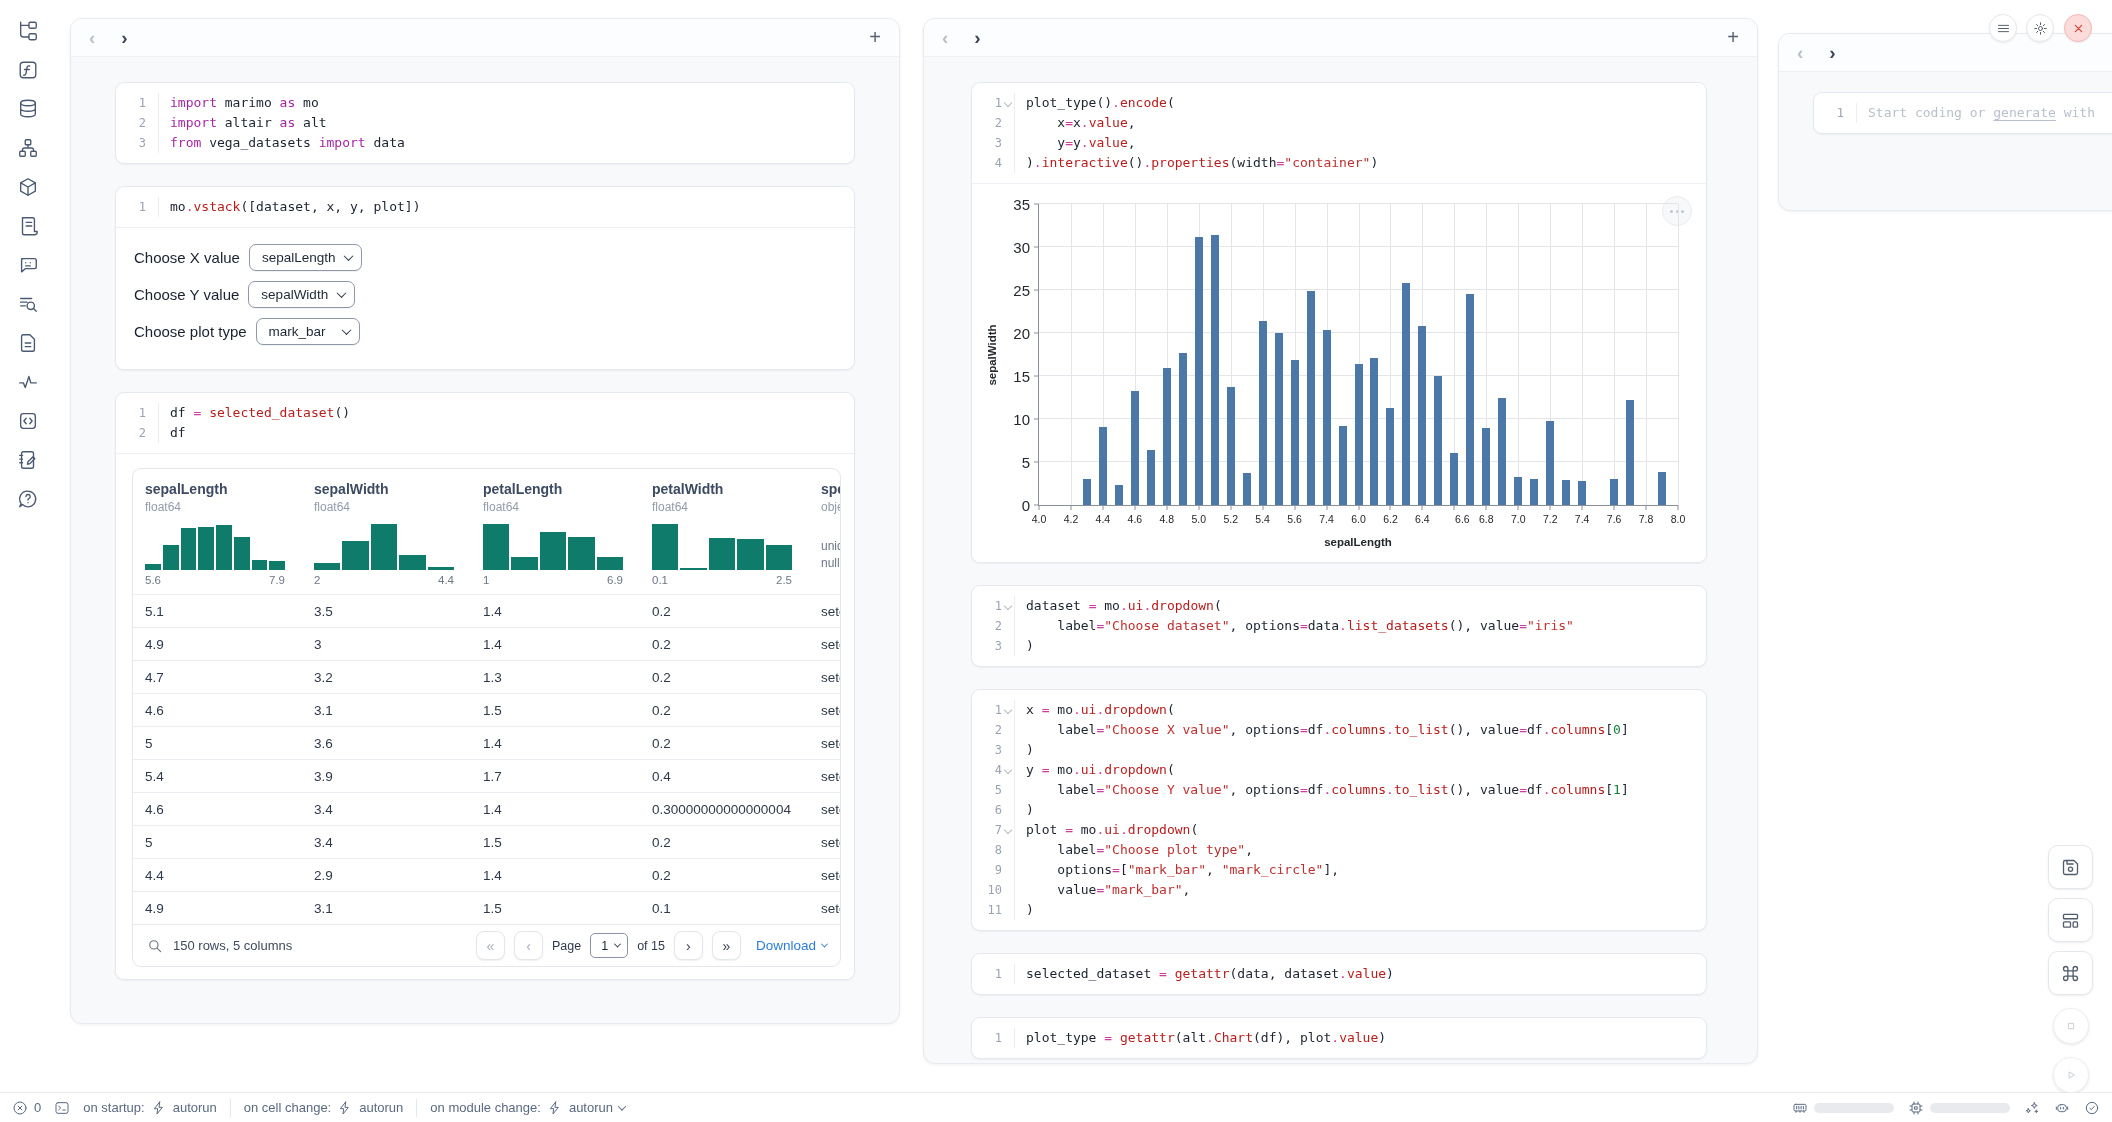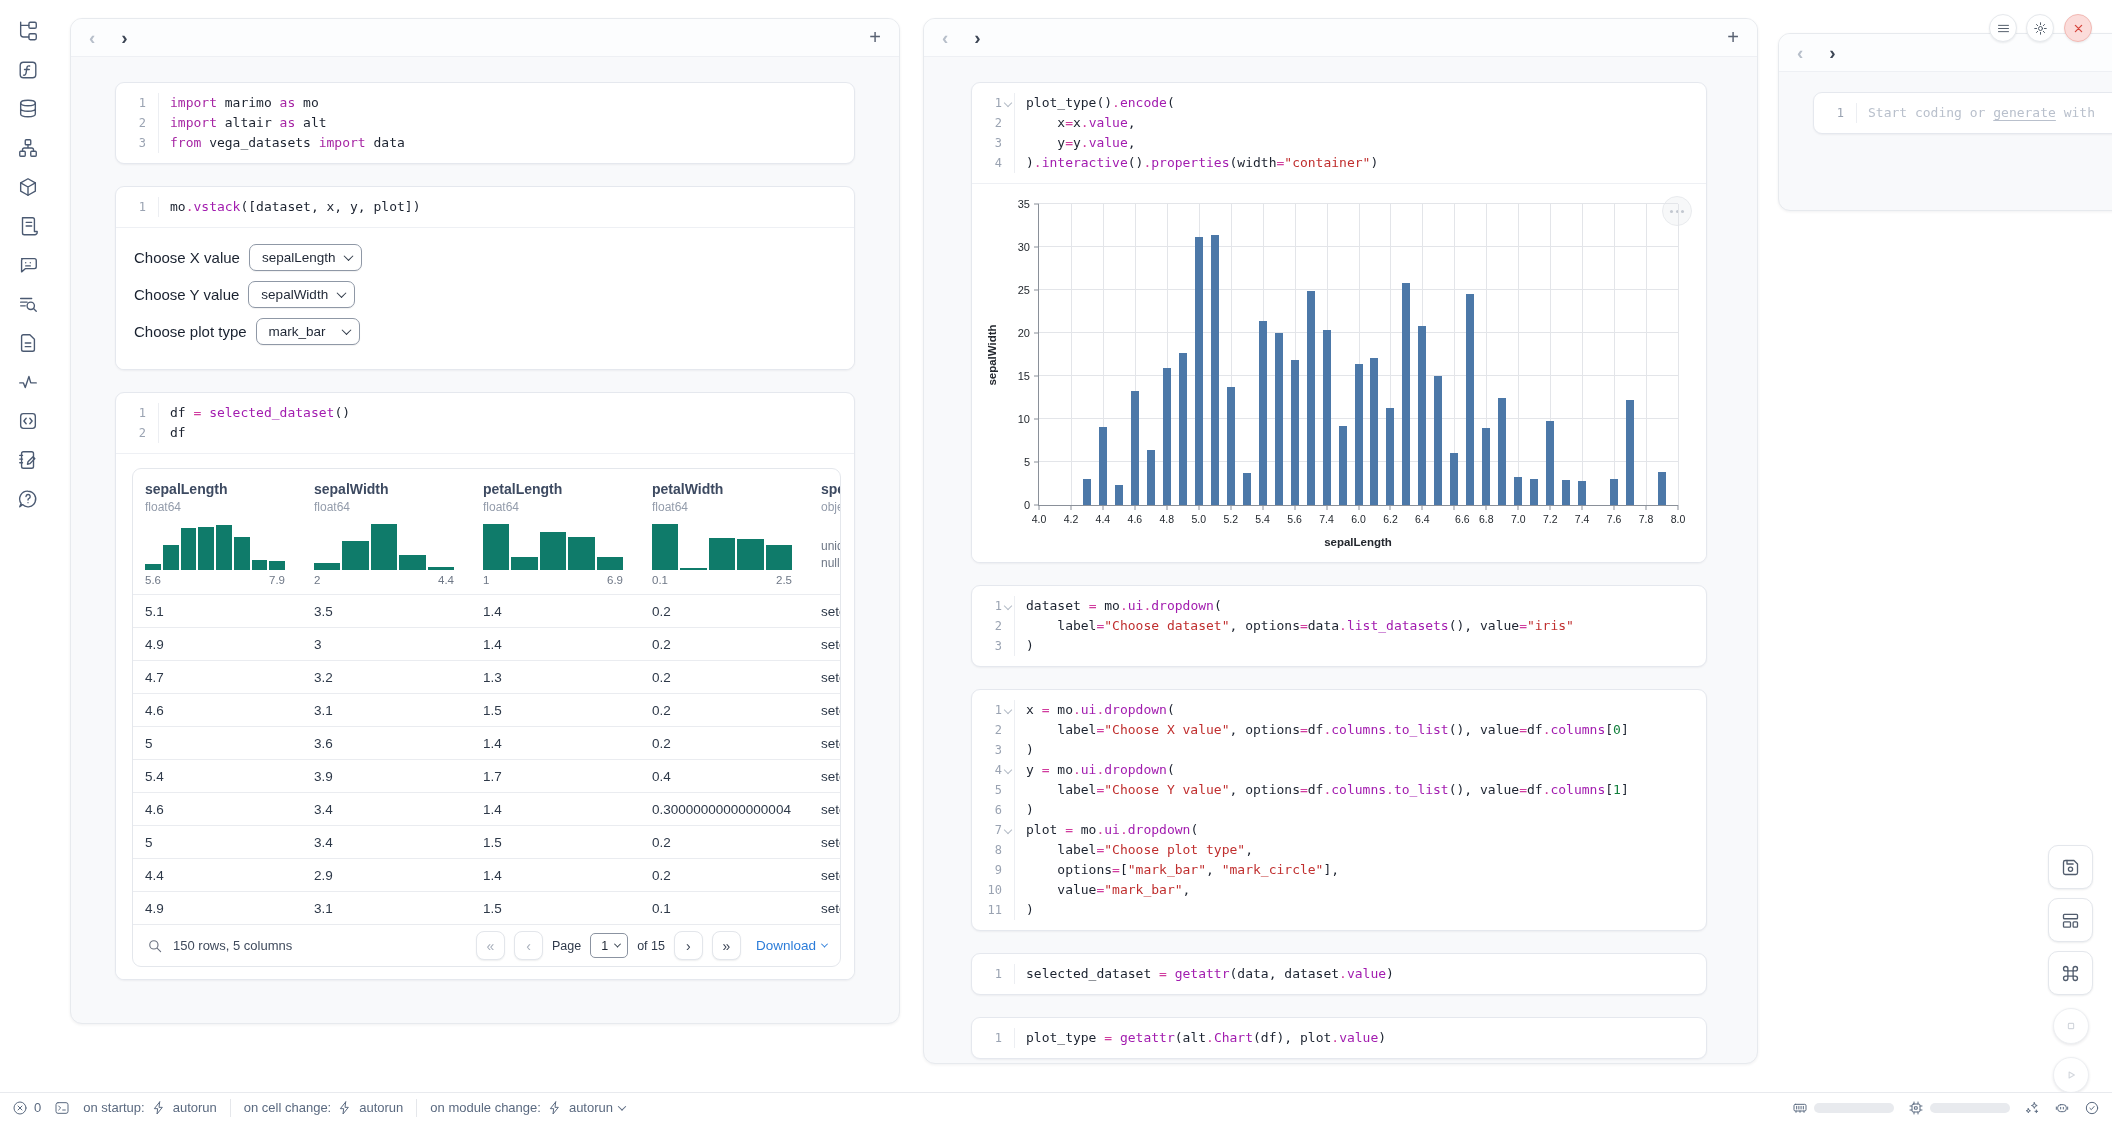--- a/index.html
+++ b/index.html
@@ -35,21 +35,21 @@
   .cell { background:#fff; border:1px solid #e5e8ee; border-radius:9px;
     box-shadow:0 1px 2px rgba(16,24,40,.05); margin-bottom:22px; overflow:hidden; }
   .code { padding:10px 12px 10px 0; font-family:"DejaVu Sans Mono", monospace;
     font-size:13px; line-height:20px; cursor:text; }
   .cl { display:flex; }
   .g { width:30px; flex:none; text-align:right; color:#9aa3b2; font-size:12px; }
   .fold { width:12px; flex:none; position:relative; }
   .fold.on::after { content:""; position:absolute; left:3px; top:7px; width:5px; height:5px;
     border-left:1.3px solid #b4bcc7; border-bottom:1.3px solid #b4bcc7; transform:rotate(-45deg); }
   .ct { border-left:1px solid #eceef2; padding-left:11px; white-space:pre; flex:1; }
-  .tk-k { color:#a626a4; } .tk-f { color:#a21caf; } .tk-s { color:#c02f2f; }
+  .tk-k { color:#a626a4; } .tk-f { color:#b91c1c; } .tk-s { color:#c02f2f; }
   .tk-o { color:#d03c9e; } .tk-n { color:#11803c; } .tk-t { color:#1c2330; }
   .output { border-top:1px solid #eef0f4; background:#fff; }
 
   
   .ctl-out { padding:16px 18px 14px 18px; }
   .ctl-row { display:flex; align-items:center; margin-bottom:10px; height:27px; }
   .ctl-label { font-size:15px; color:#1a2230; margin-right:9px; }
   .ctl-select { display:flex; align-items:center; height:27px; min-width:104px; padding:0 9px 0 12px;
     background:#fff; border:1px solid #8f98a6; border-radius:7px; box-shadow:0 1px 1px rgba(0,0,0,.06);
     font-size:13.5px; color:#1f2735; cursor:pointer; gap:10px; }
@@ -91,21 +91,21 @@
   .chart-area { position:relative; margin-left:56px; margin-top:4px; width:640px; height:302px; }
   .plot { position:absolute; inset:0; border-left:1px solid #8a9099; border-bottom:1px solid #8a9099; }
   .gv { position:absolute; top:0; bottom:0; width:1px; background:#e3e5e9; }
   .gh { position:absolute; left:0; right:0; height:1px; background:#e3e5e9; }
   .vbar { position:absolute; bottom:0; width:8px; background:#4c78a8; transform:translateX(-50%); }
   .xtick { position:absolute; top:100%; width:1px; height:5px; background:#8a9099; transform:translateX(-50%); }
   .ytick { position:absolute; right:100%; width:5px; height:1px; background:#8a9099; transform:translateY(50%); }
   .xlab { position:absolute; top:100%; margin-top:8px; transform:translateX(-50%);
     font-size:10.5px; color:#24292f; }
   .ylab { position:absolute; right:100%; margin-right:9px; transform:translateY(50%);
-    font-size:11px; color:#24292f; white-space:nowrap; }
+    font-size:15px; color:#24292f; white-space:nowrap; }
   .yaxis-title { position:absolute; left:-46px; top:50%; transform:translate(-50%,-50%) rotate(-90deg);
     font-size:11.5px; font-weight:bold; color:#23272e; white-space:nowrap; }
   .xaxis-title { width:640px; margin-left:56px; margin-top:30px; text-align:center;
     font-size:11.5px; font-weight:bold; color:#23272e; }
   .chart-menu { position:absolute; top:12px; right:14px; width:30px; height:30px; border-radius:50%;
     background:#f7f8f9; border:1px solid #e9ebee; display:flex; align-items:center; justify-content:center;
     gap:2.5px; cursor:pointer; }
   .chart-menu i { width:3px; height:3px; border-radius:50%; background:#c2c7cf; }
 
   

